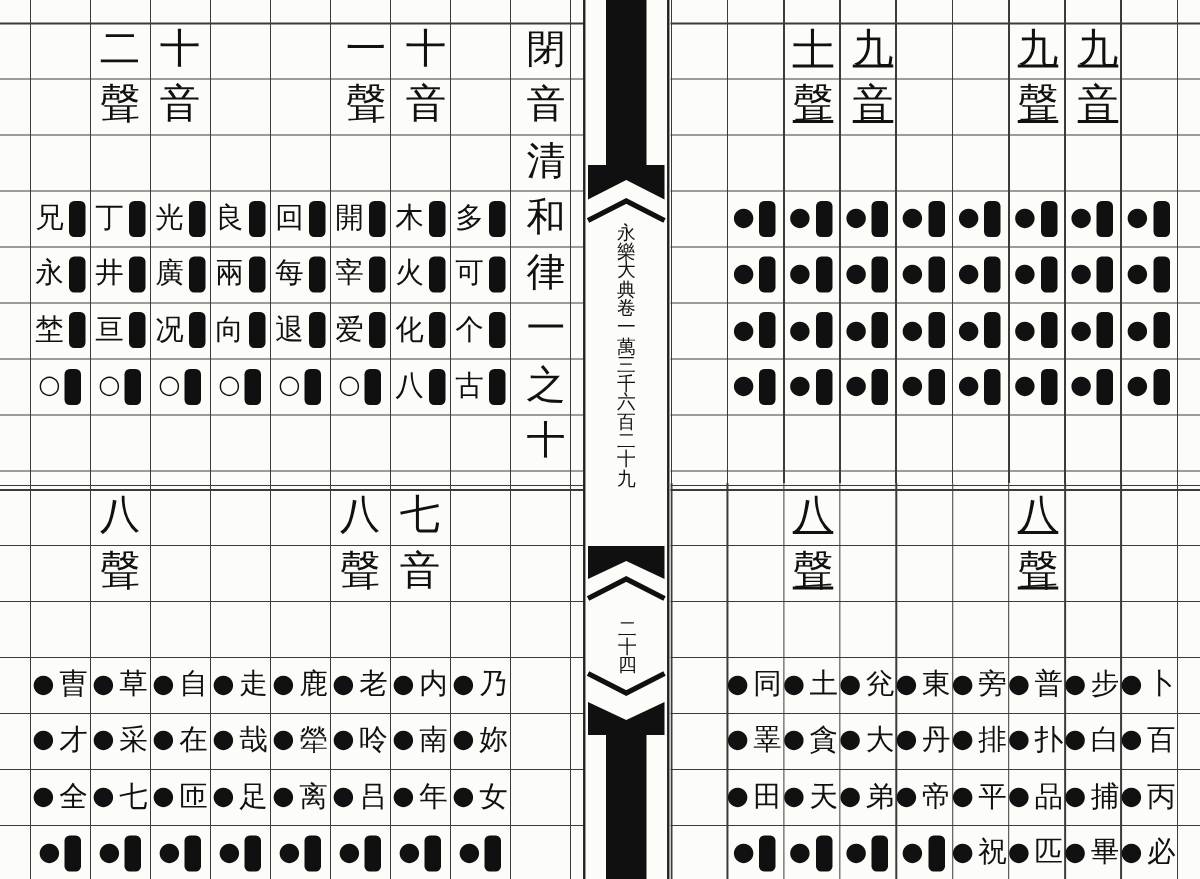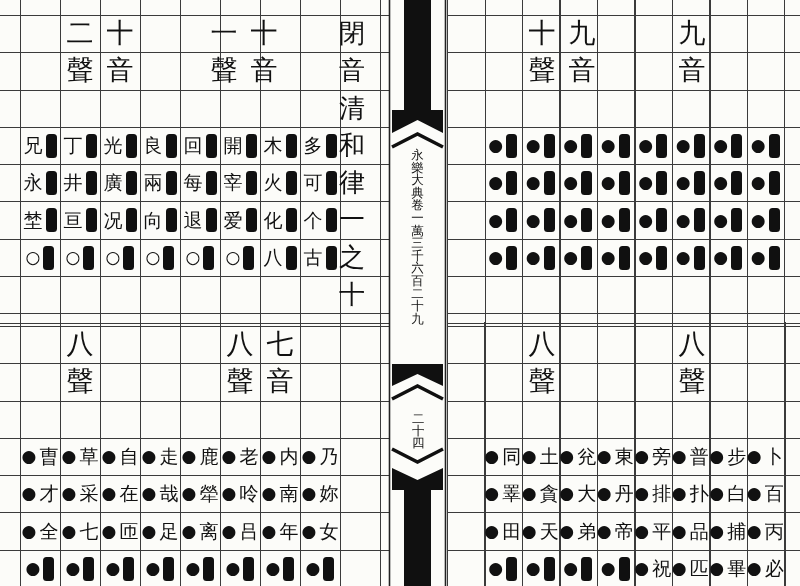--- a/index.html
+++ b/index.html
@@ -24,43 +24,43 @@
   }
   #g-lt{left:0;top:0;width:390px;height:322px;background-position:20px 0,0 15px;}
   #g-lb{left:0;top:322px;width:390px;height:264px;background-position:20px 4px,0 4px;}
   #g-rt{left:447px;top:0;width:353px;height:322px;background-position:0 0,0 15px;}
   #g-rb{left:447px;top:322px;width:353px;height:264px;background-position:0 4px,0 4px;}
 
   
   .hdr{position:absolute;display:flex;}
   .hcol{height:75px;text-align:center;font-size:27px;line-height:37px;word-break:break-all;overflow:hidden;}
   .lp .hcol{width:40px;text-align:center;}
-  .rp .hcol{width:40px;}
-  #h0{left:60px;top:14px}  #h1{left:204px;top:14px}
+  .rp .hcol{width:40px;text-decoration:underline;}
+  #h0{left:60px;top:14px}  #h1{left:224px;top:14px}
   #h2{left:522px;top:14px} #h3{left:672px;top:14px}
   #h4{left:60px;top:325px} #h5{left:220px;top:325px}
   #h6{left:522px;top:325px}#h7{left:672px;top:325px}
 
   
   .cells{position:absolute;display:grid;grid-auto-rows:37.3px;}
   .cells.lp{grid-template-columns:repeat(4,40px);}
   .cells.rp{grid-template-columns:repeat(4,37.5px);}
   #c0{left:20px;top:127px} #c1{left:180px;top:127px}
   #c2{left:484px;top:127px}#c3{left:634px;top:127px}
   #c4{left:20px;top:438px} #c5{left:180px;top:438px}
   #c6{left:484px;top:438px}#c7{left:634px;top:438px}
   .cell{display:flex;align-items:center;justify-content:center;gap:3px;}
   .cell .ch{font-size:19px;line-height:1;}
   .cell .sym{font-size:17px;line-height:1;}
   .cell .bar{display:inline-block;width:11px;height:24px;background:#101010;border-radius:3.5px;font-size:0;color:transparent;}
 
   
   .title-col{
     position:absolute;left:339px;top:15px;width:38px;
-    font-size:26px;line-height:37.3px;text-align:left;word-break:break-all;
+    font-size:26px;line-height:37.3px;text-align:right;word-break:break-all;
   }
 
   
   .spine{position:absolute;left:388px;top:0;width:59px;height:586px;}
   .spine svg{position:absolute;left:0;top:0;}
   .spine-title{
     position:absolute;left:50%;transform:translateX(-50%);top:149px;width:15px;
     font-size:12.5px;line-height:12.6px;text-align:center;word-break:break-all;
   }
   .spine-folio{
@@ -84,20 +84,21 @@
   </div>
   <div class="hdr lp" id="h1">
     <div class="hcol">一聲</div>
     <div class="hcol">十音</div>
   </div>
   <div class="hdr rp" id="h2">
     <div class="hcol">十聲</div>
     <div class="hcol">九音</div>
   </div>
   <div class="hdr rp" id="h3">
+    <div class="hcol">九聲</div>
     <div class="hcol">九音</div>
   </div>
   <div class="hdr lp" id="h4">
     <div class="hcol">八聲</div>
   </div>
   <div class="hdr lp" id="h5">
     <div class="hcol">八聲</div>
     <div class="hcol">七音</div>
   </div>
   <div class="hdr rp" id="h6">

